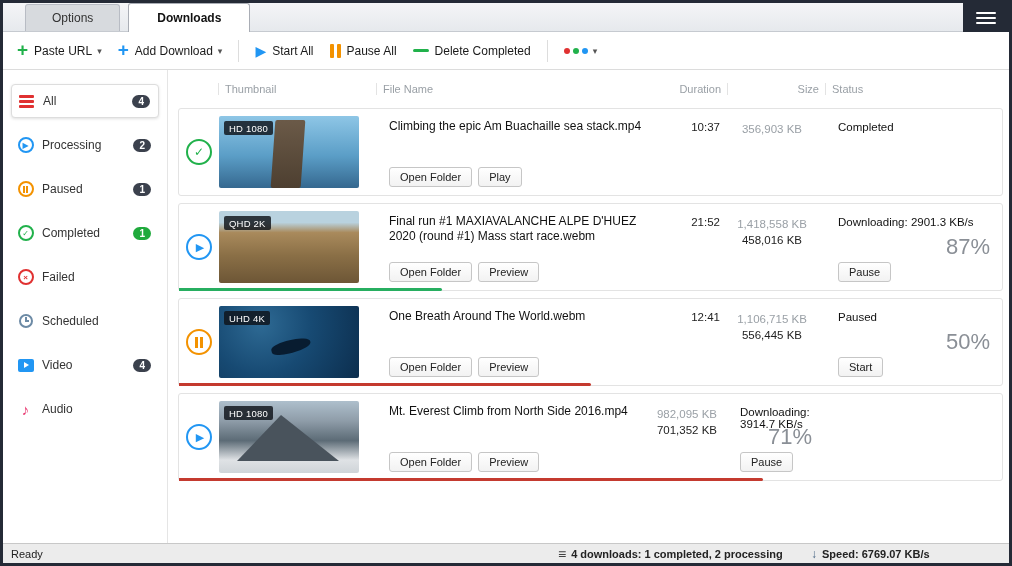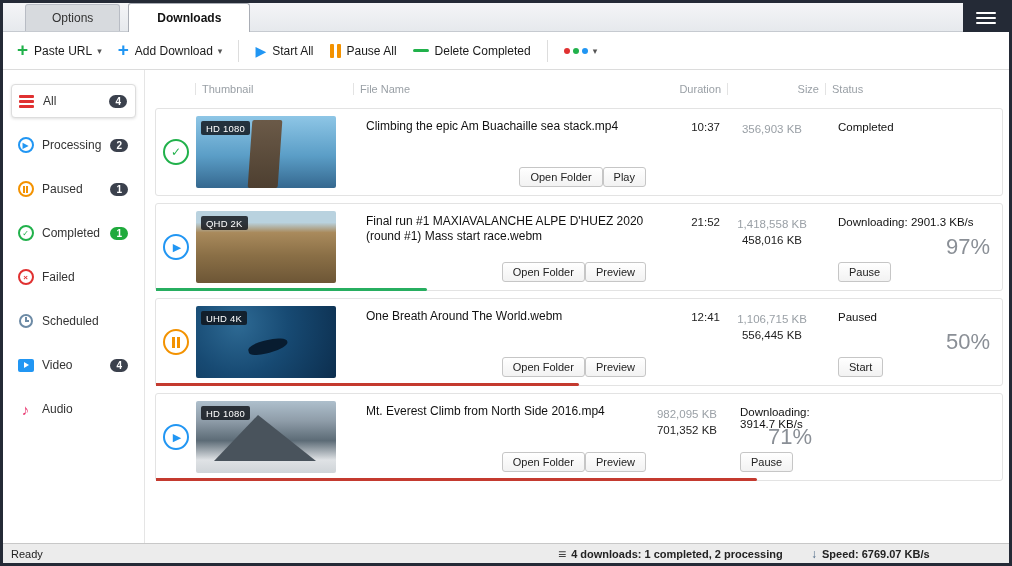--- a/index.html
+++ b/index.html
@@ -55,21 +55,21 @@
   .pausebars i { width:4px; height:14px; background:#f39200; border-radius:1px; }
   .minusbar { width:16px; height:3px; background:#21b14b; border-radius:2px; }
   .dots { display:inline-flex; gap:3px; align-items:center; }
   .dots i { width:6px; height:6px; border-radius:50%; }
   .dot-red { background:#e03131; } .dot-green { background:#21b14b; } .dot-blue { background:#2196f3; }
 
   
   .app-body { flex:1; display:flex; overflow:hidden; background:#fff; }
 
   
-  .sidebar { width:142px; border-right:1px solid #e5e5e5; padding-top:14px; flex:none; }
+  .sidebar { width:165px; border-right:1px solid #e5e5e5; padding-top:14px; flex:none; }
   .side-item {
     display:flex; align-items:center; gap:8px; height:34px;
     margin:0 8px 10px 8px; padding:0 8px 0 6px; border-radius:4px; cursor:pointer;
   }
   .side-item.selected {
     background:#fff; border:1px solid #ddd; box-shadow:0 1px 3px rgba(0,0,0,0.12);
   }
   .side-label { color:#333; }
   .side-badge {
     margin-left:auto; color:#fff; font-size:10px; font-weight:bold;
@@ -131,21 +131,21 @@
   .thumb-3 { background:linear-gradient(180deg,#aebfcc 0%,#8e9ca8 28%,#5c6b76 55%,#dfe2e5 82%,#cfd4d8 100%); }
   .thumb-3::after { content:""; position:absolute; left:18px; bottom:12px;
     border-left:44px solid transparent; border-right:58px solid transparent; border-bottom:46px solid #49535c; }
   .q-badge {
     position:absolute; top:5px; left:5px; background:rgba(15,18,25,0.82);
     color:#fff; font-size:9.5px; padding:1.5px 5px; border-radius:2px; letter-spacing:.2px; z-index:2;
   }
 
   .name-cell { padding:10px 8px 8px 12px; display:flex; flex-direction:column; justify-content:space-between; }
   .file-name { font-size:12px; color:#111; line-height:15px; max-height:30px; overflow:hidden; }
-  .btn-row { display:flex; gap:0;justify-content:flex-end; }
+  .btn-row { display:flex; gap:6px; }
   .btn {
     font-family:"Liberation Sans","DejaVu Sans",sans-serif; font-size:11px; color:#222;
     background:linear-gradient(#fff,#f2f2f2); border:1px solid #c6c6c6; border-radius:3px;
     padding:3px 10px; cursor:pointer; white-space:nowrap;
   }
   .btn:empty { display:none; }
 
   .dur-cell { padding:12px 6px 0 0; text-align:right; font-size:11.5px; color:#222; }
   .size-cell { padding:12px 6px 0 0; text-align:center; font-size:11.5px; line-height:16px; }
   .size-total { color:#9aa0a6; }
@@ -350,21 +350,21 @@
               <button class="btn">Preview</button>
             </div>
           </div>
           <div class="dur-cell">21:52</div>
           <div class="size-cell">
             <div class="size-total">1,418,558 KB</div>
             <div class="size-done">458,016 KB</div>
           </div>
           <div class="status-cell">
             <div class="status-text">Downloading: 2901.3 KB/s</div>
-            <div class="percent">97%</div>
+            <div class="percent">87%</div>
             <button class="btn action-btn">Pause</button>
           </div>
           <div class="progress-line" style="width: 32%; background: rgb(39, 174, 96);"></div>
         </div>
 
         <div class="row grid-cols">
           <div class="icon-cell">
               <span class="ci c-orange">
                 <span class="sbars">
                   <i></i>

